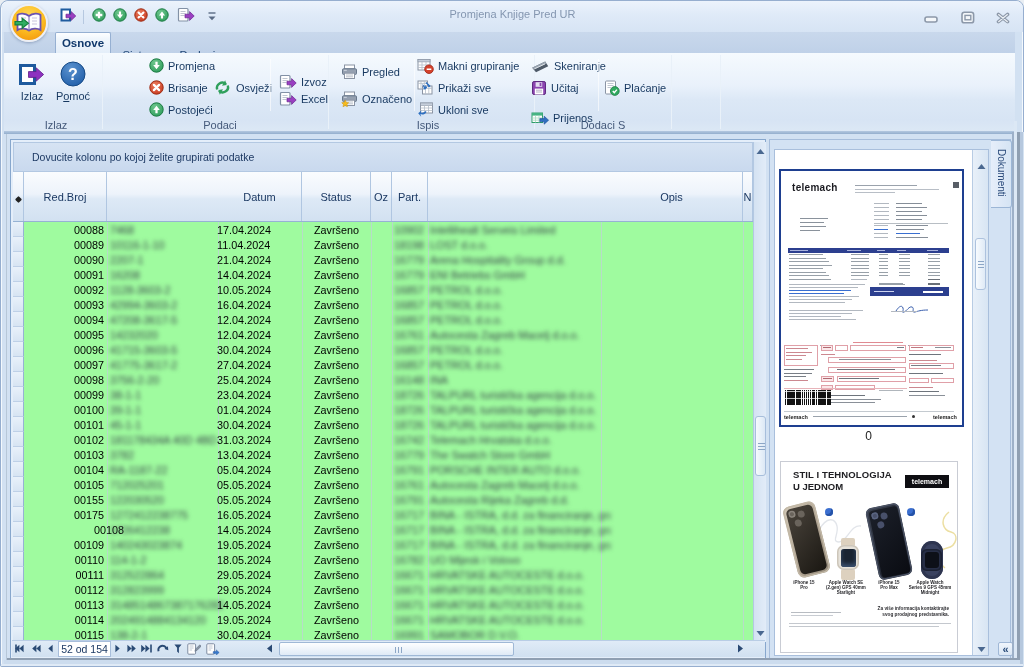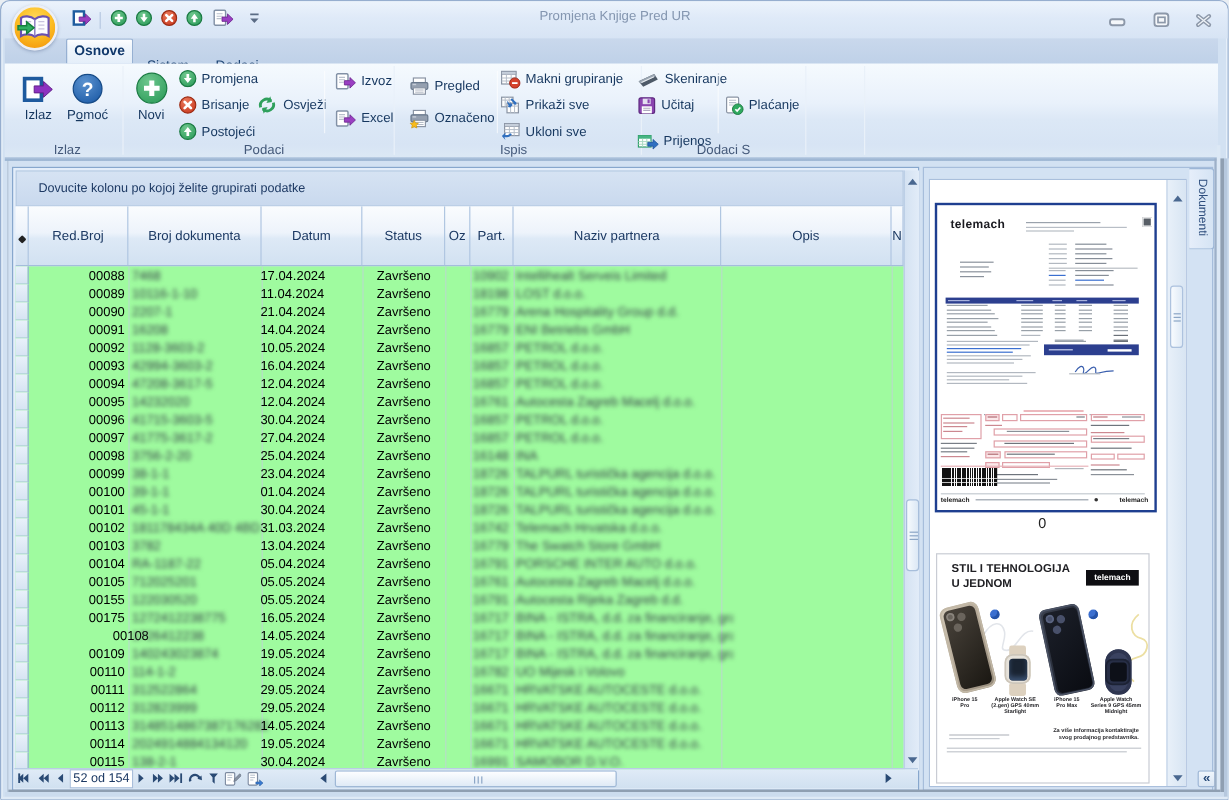--- a/index.html
+++ b/index.html
@@ -176,35 +176,20 @@
                 <stop offset="0" stop-color="#5b92cf"></stop>
                 <stop offset="1" stop-color="#1f5da8"></stop>
               </radialGradient>
             </defs>
             <circle cx="13" cy="13" r="12" fill="url(#pq)" stroke="#164a86" stroke-width="1"></circle>
             <text x="13" y="19" font-family="Liberation Sans" font-size="16" font-weight="bold" fill="#fff" text-anchor="middle">?</text>
           </svg>
         </div>
         <div class="tx">P<u>o</u>moć</div>
       </div>
-      <div class="bigbtn" style="left:96px">
-        <div class="ic">
-          <svg width="27" height="27" viewBox="0 0 27 27">
-            <defs>
-              <radialGradient id="nq" cx="40%" cy="28%" r="80%">
-                <stop offset="0" stop-color="#6ec68d"></stop>
-                <stop offset="1" stop-color="#2f9e5c"></stop>
-              </radialGradient>
-            </defs>
-            <circle cx="13.5" cy="13.5" r="12.5" fill="url(#nq)" stroke="#1a7a42" stroke-width="1"></circle>
-            <path d="M13.5 7v13M7 13.5h13" stroke="#fff" stroke-width="4.2"></path>
-          </svg>
-        </div>
-        <div class="tx">Novi</div>
-      </div>
       <div class="smbtn" style="left:145px;top:4px"><svg width="15" height="15" viewBox="0 0 15 15">
           <defs>
             <radialGradient id="g15down" cx="38%" cy="28%" r="80%">
               <stop offset="0" stop-color="#6ec68d"></stop>
               <stop offset="1" stop-color="#2f9e5c"></stop>
             </radialGradient>
           </defs>
           <circle cx="7.5" cy="7.5" r="6.7" fill="url(#g15down)" stroke="#1a7a42" stroke-width="1"></circle>
           <path d="M6.375 3.75h2.25v3.1875h2.15625L7.5 11.25 4.21875 6.9375h2.15625z" fill="#fff"></path>
         </svg>Promjena</div>
@@ -227,21 +212,21 @@
           </defs>
           <circle cx="7.5" cy="7.5" r="6.7" fill="url(#g15up)" stroke="#1a7a42" stroke-width="1"></circle>
           <path d="M6.375 11.25h2.25v-3.1875h2.15625L7.5 3.75 4.21875 8.0625h2.15625z" fill="#fff"></path>
         </svg>Postojeći</div>
       <div class="smbtn" style="left:209px;top:26px"><svg width="19" height="17" viewBox="0 0 19 17">
           <path d="M4.2 10.5A5.3 5.3 0 0 1 13 5.2" stroke="#2fa05c" stroke-width="2.4" fill="none"></path>
           <path d="M12.2 1.2 13.6 5.9 9 6.8z" fill="#2fa05c"></path>
           <path d="M14.8 6.5A5.3 5.3 0 0 1 6 11.8" stroke="#2fa05c" stroke-width="2.4" fill="none"></path>
           <path d="M6.8 15.8 5.4 11.1 10 10.2z" fill="#2fa05c"></path>
         </svg>Osvježi</div>
-      <div class="smbtn" style="left:275px;top:6px"><svg width="18" height="16" viewBox="0 0 18 16">
+      <div class="smbtn" style="left:275px;top:20px"><svg width="18" height="16" viewBox="0 0 18 16">
           <rect x="1.5" y="1.5" width="9.5" height="12.5" rx="1" fill="#fff" stroke="#8291a6" stroke-width="1.2"></rect>
           <path d="M3.5 4.5h5M3.5 6.5h5M3.5 8.5h4" stroke="#b8c0cc" stroke-width="0.9"></path>
           <path d="M8 7.2h4.6V4.6L17.2 9l-4.6 4.4v-2.6H8z" fill="#9a3fc2" stroke="#6c268f" stroke-width="0.7"></path>
         </svg>Izvoz</div>
       <div class="smbtn" style="left:275px;top:37px"><svg width="18" height="16" viewBox="0 0 18 16">
           <rect x="1.5" y="1.5" width="9.5" height="12.5" rx="1" fill="#fff" stroke="#8291a6" stroke-width="1.2"></rect>
           <path d="M3.5 4.5h5M3.5 6.5h5M3.5 8.5h4" stroke="#b8c0cc" stroke-width="0.9"></path>
           <path d="M8 7.2h4.6V4.6L17.2 9l-4.6 4.4v-2.6H8z" fill="#9a3fc2" stroke="#6c268f" stroke-width="0.7"></path>
         </svg>Excel</div>
       <div class="smbtn" style="left:337px;top:10px"><svg width="17" height="16" viewBox="0 0 17 16">
@@ -308,26 +293,24 @@
       <div style="position:absolute;left:266px;top:6px;width:1px;height:52px;background:linear-gradient(rgba(190,208,230,.0),rgba(170,192,220,.85) 30%,rgba(170,192,220,.85) 70%,rgba(190,208,230,0));border-right:1px solid rgba(255,255,255,.6)"></div>
       <div style="position:absolute;left:410px;top:6px;width:1px;height:52px;background:linear-gradient(rgba(190,208,230,.0),rgba(170,192,220,.85) 30%,rgba(170,192,220,.85) 70%,rgba(190,208,230,0));border-right:1px solid rgba(255,255,255,.6)"></div>
       <div style="position:absolute;left:594px;top:6px;width:1px;height:52px;background:linear-gradient(rgba(190,208,230,.0),rgba(170,192,220,.85) 30%,rgba(170,192,220,.85) 70%,rgba(190,208,230,0));border-right:1px solid rgba(255,255,255,.6)"></div>
     </div>
     <div class="rbedge"></div>
     <div class="gridpanel">
       <div class="groupby">Dovucite kolonu po kojoj želite grupirati podatke</div>
       <div class="ghead">
         <div class="hcell" style="left:0px;width:11px"></div>
         <div class="hcell" style="left:11px;width:83px">Red.Broj</div>
-        <div class="hcell" style="left:94px;width:111px">Broj dokumenta</div>
         <div class="hcell" style="left:205px;width:84px">Datum</div>
         <div class="hcell" style="left:289px;width:69px">Status</div>
         <div class="hcell" style="left:358px;width:21px">Oz</div>
         <div class="hcell" style="left:379px;width:36px">Part.</div>
-        <div class="hcell" style="left:415px;width:173px">Naziv partnera</div>
         <div class="hcell" style="left:588px;width:142px">Opis</div>
         <div class="hcell" style="left:730px;width:10px">N</div>
         <div class="abs" style="left:3.2px;top:25px;width:5px;height:5px;background:#222;border-radius:1px;transform:rotate(45deg)"></div>
       </div>
       <div class="gbody">
         <div class="gl" style="left:94px"></div>
         <div class="gl" style="left:205px"></div>
         <div class="gl" style="left:289px"></div>
         <div class="gl" style="left:358px"></div>
         <div class="gl" style="left:379px"></div>

